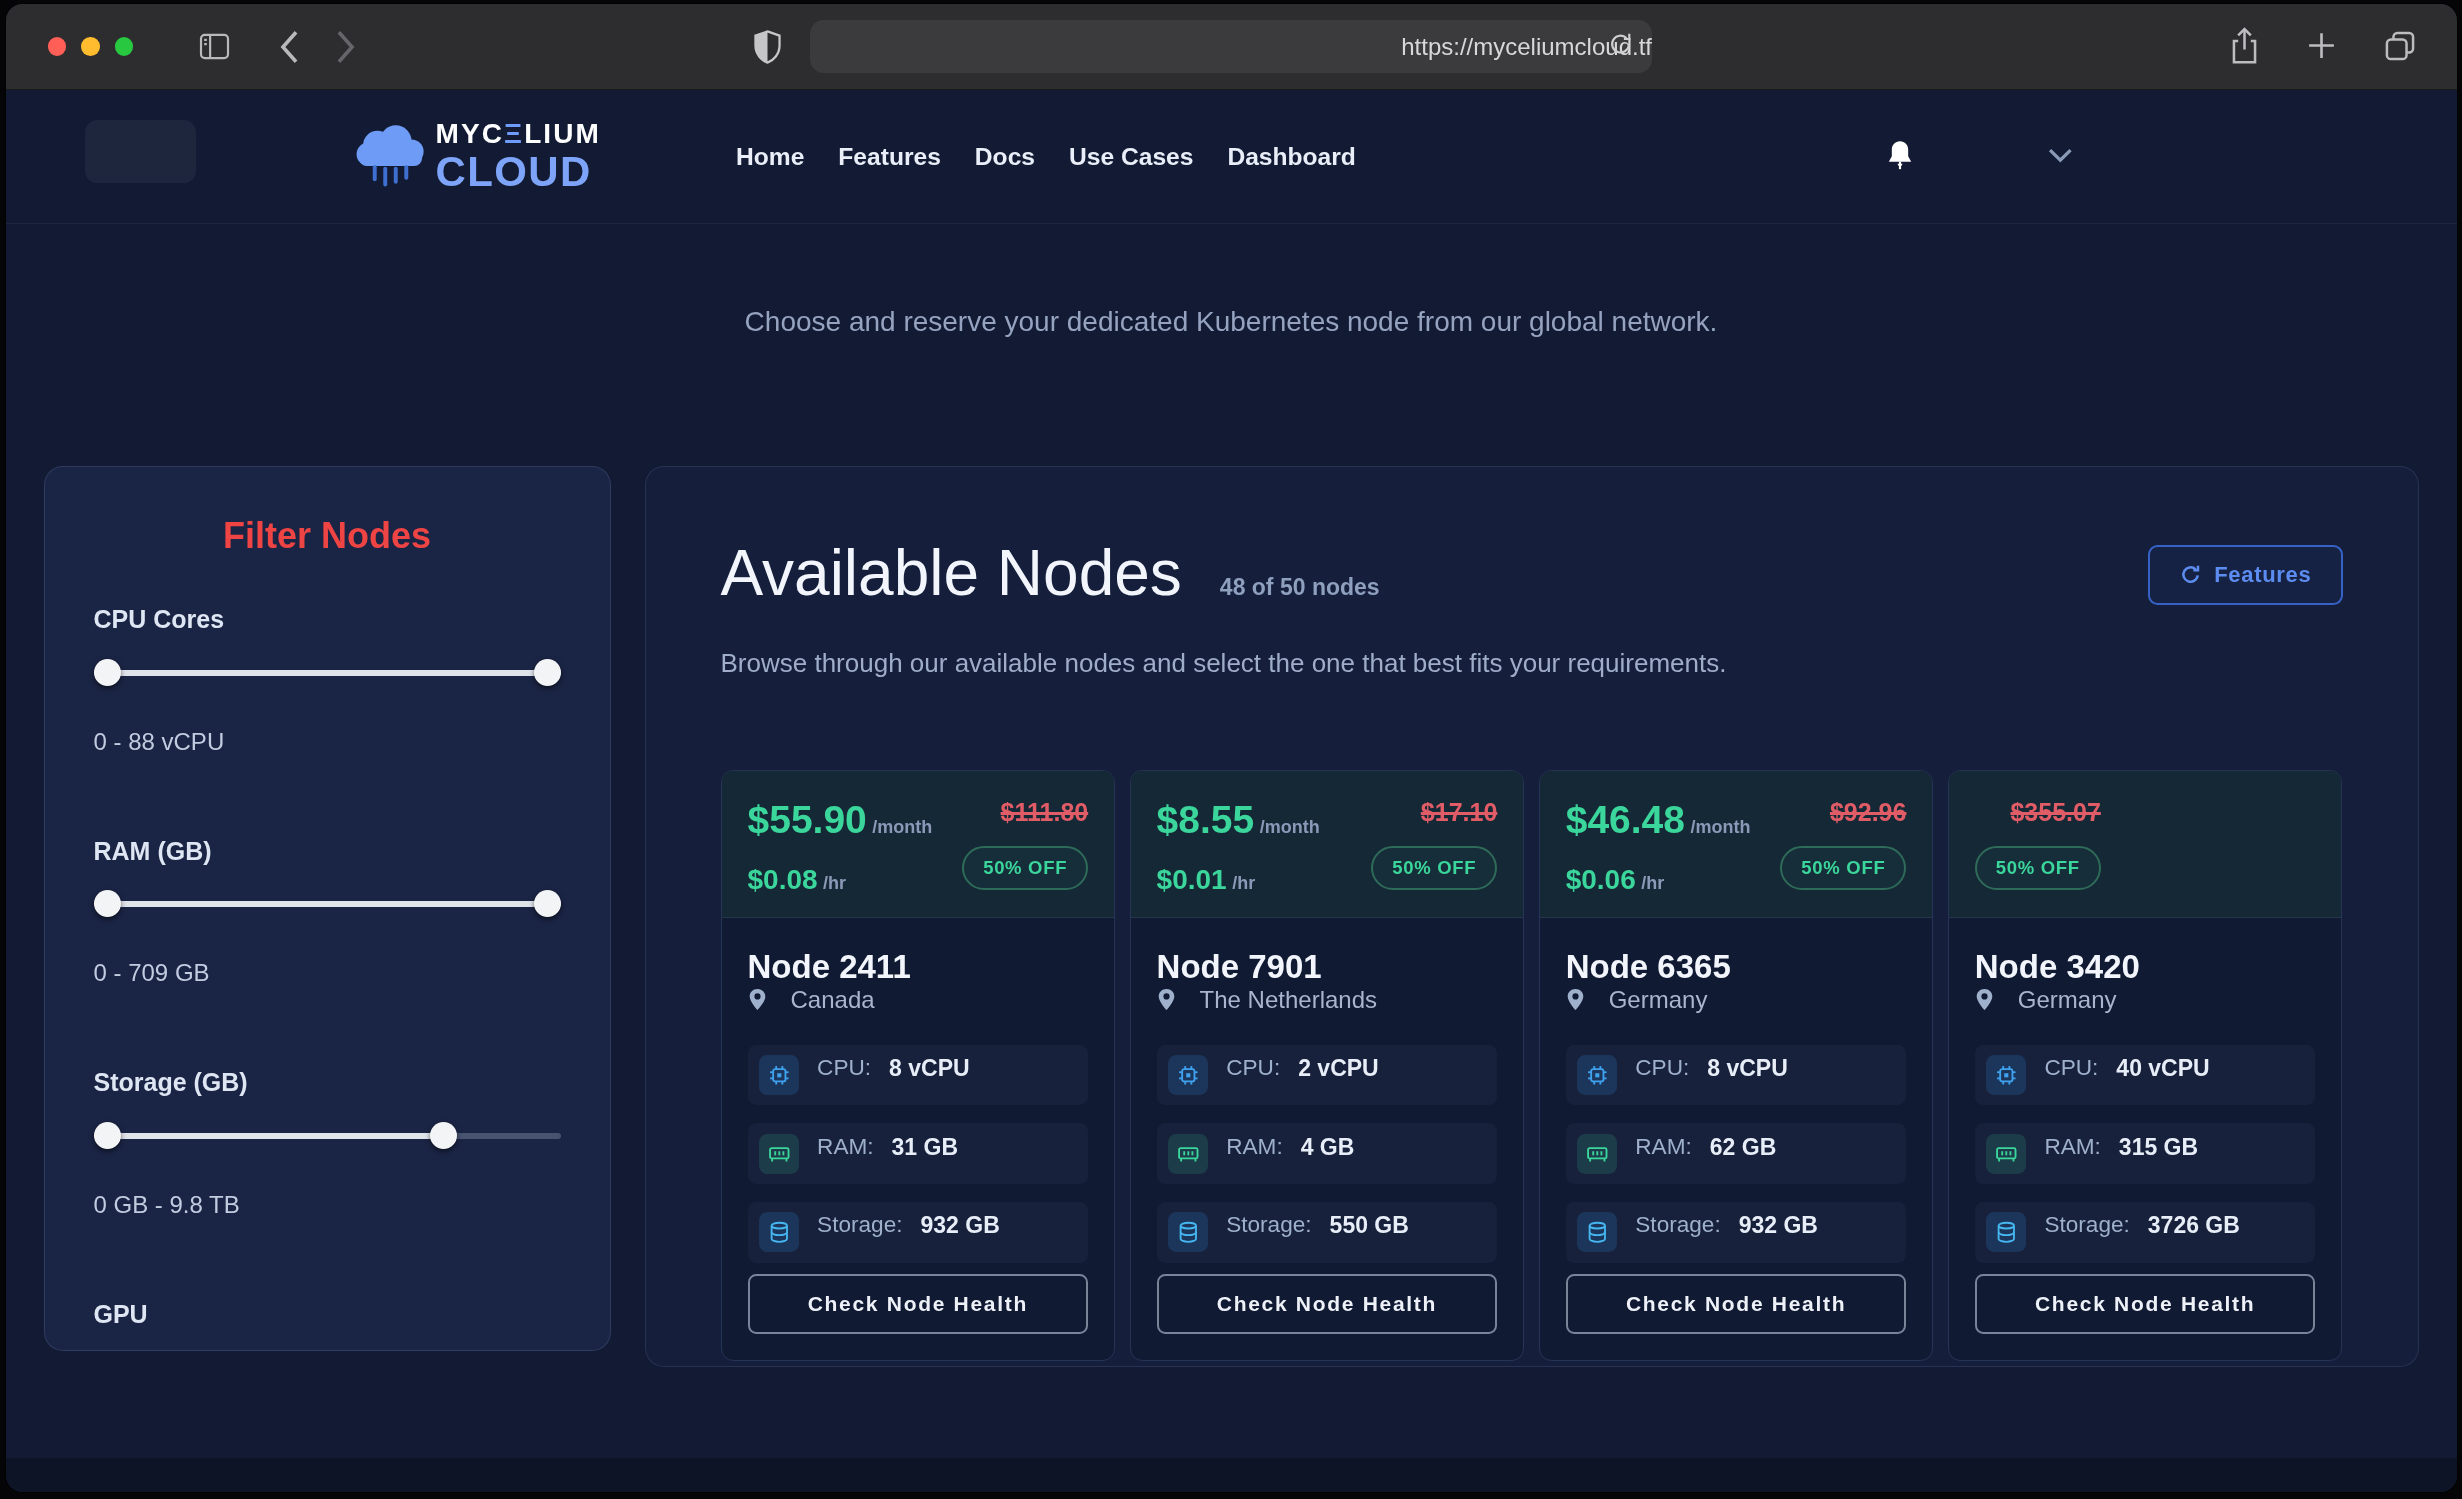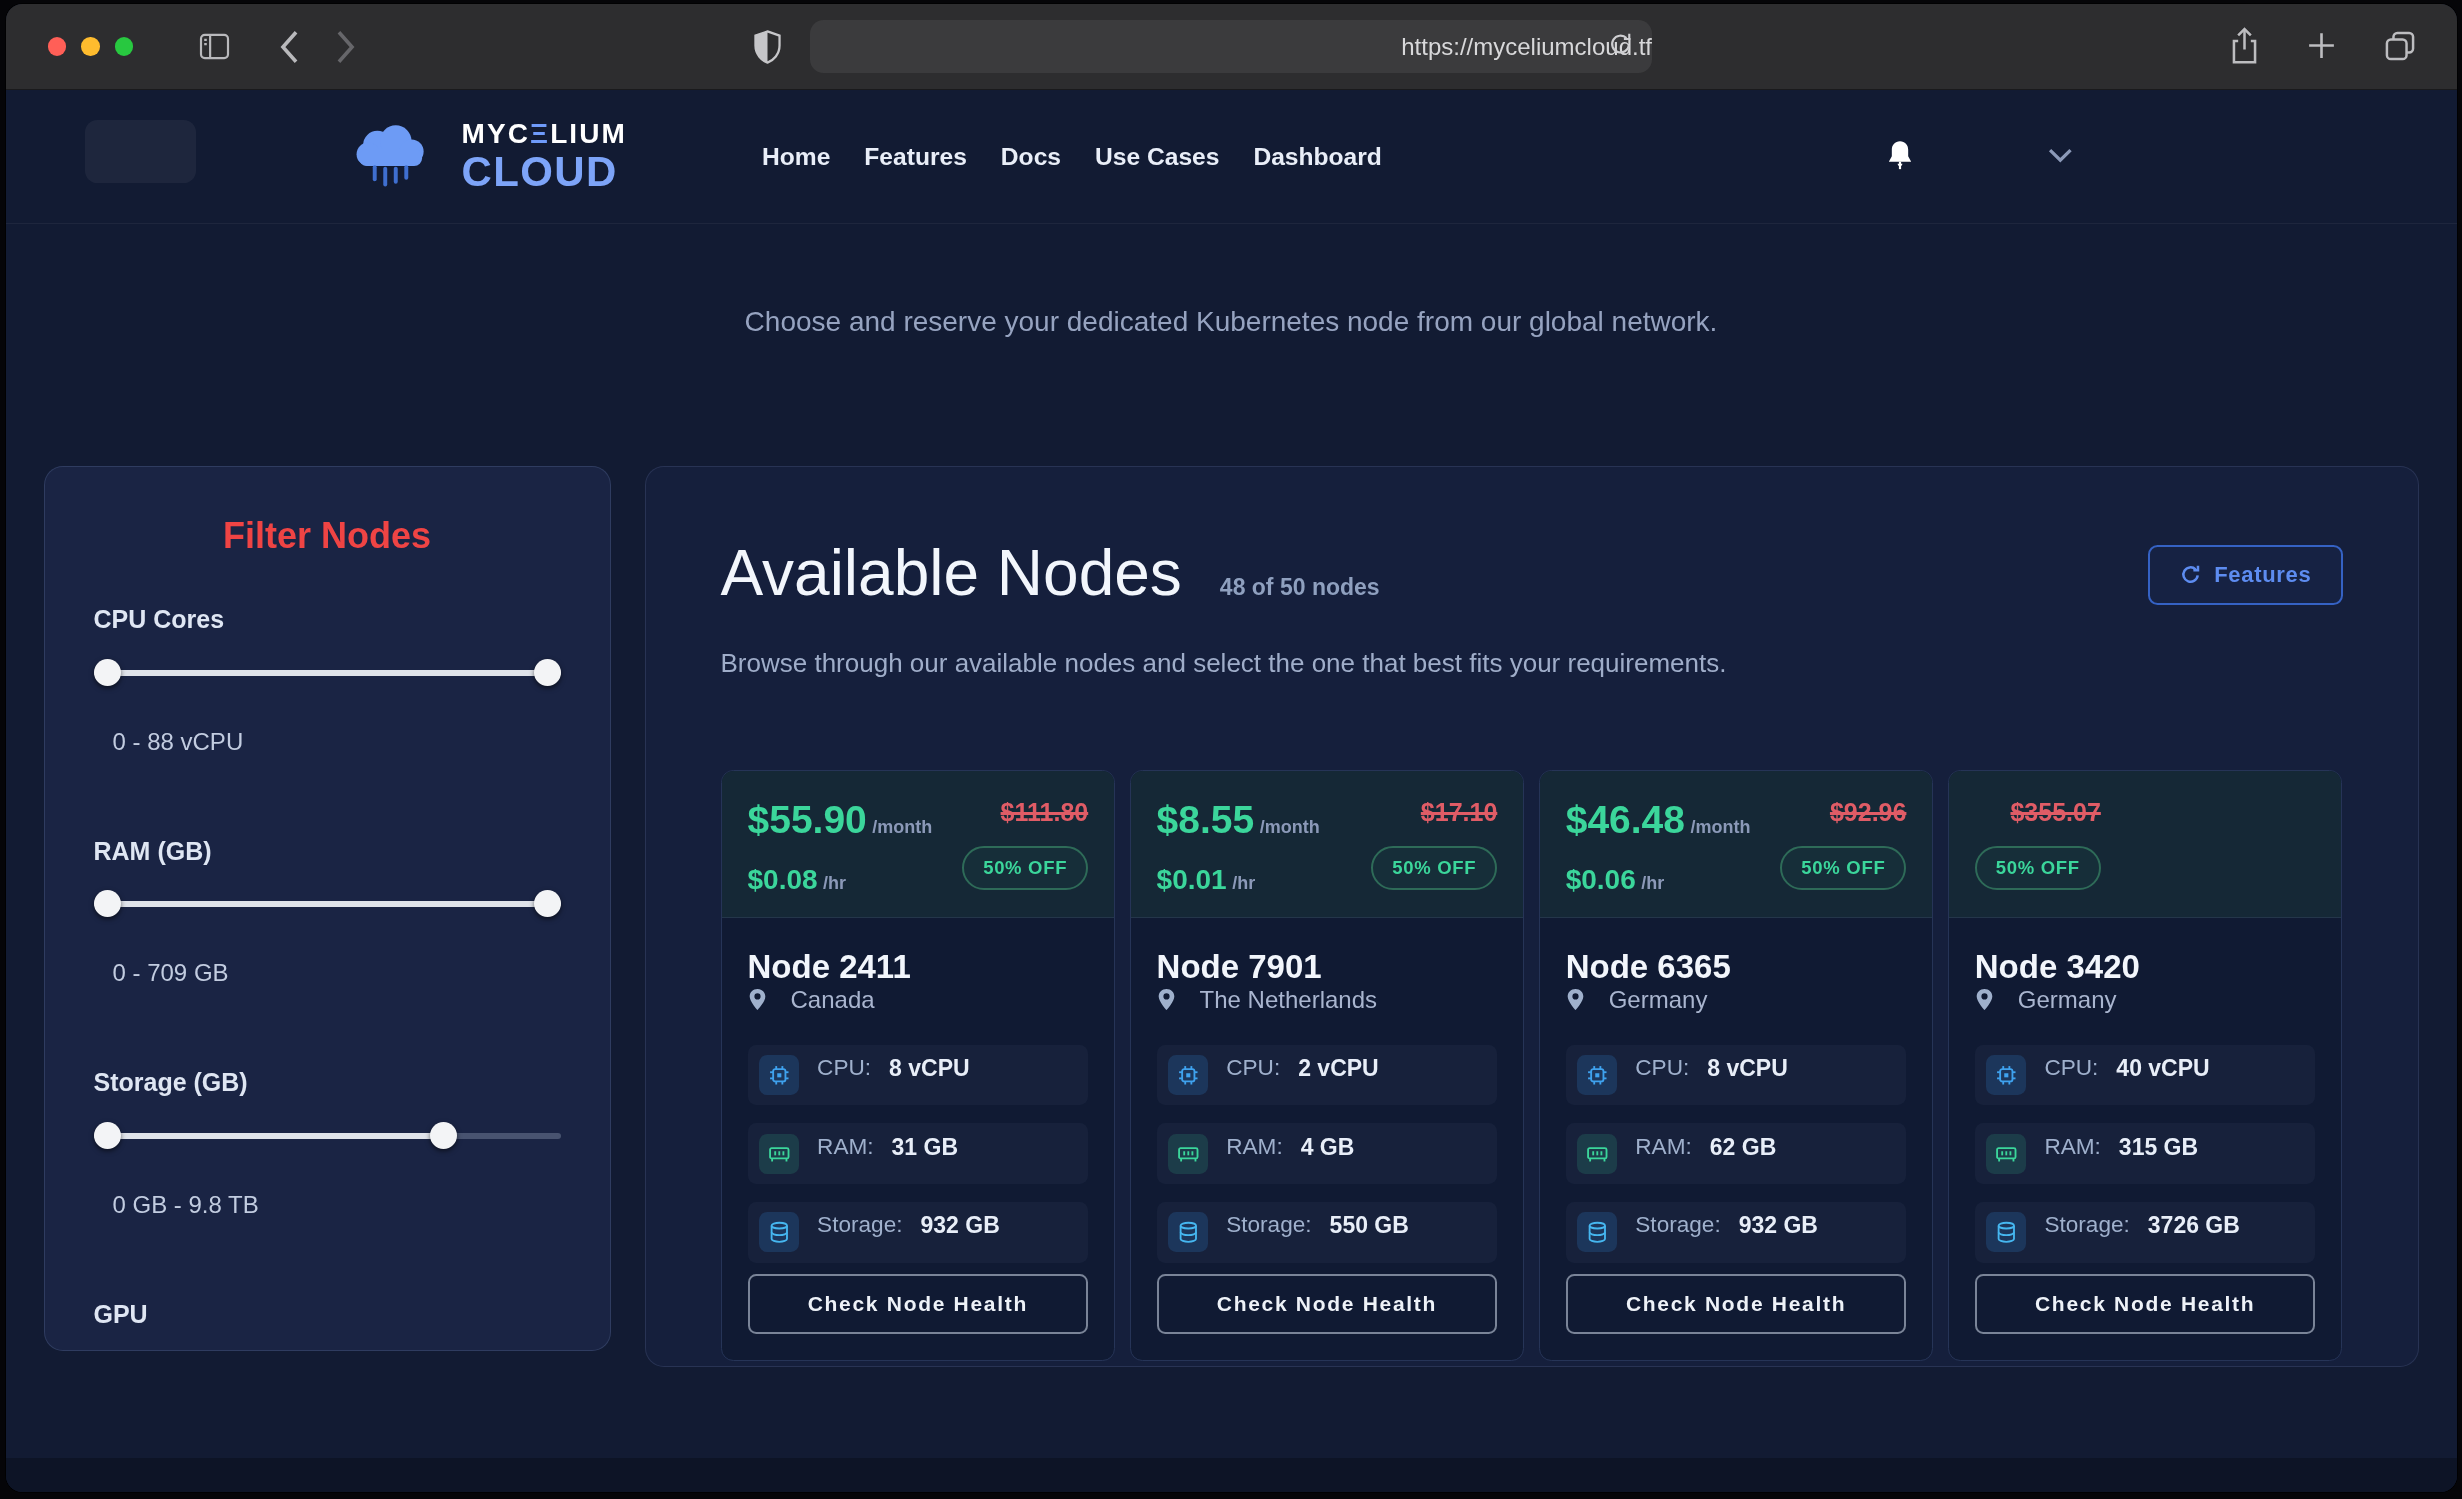--- a/index.html
+++ b/index.html
@@ -20,21 +20,21 @@
   .url-pill{position:absolute;left:50%;transform:translateX(-50%);width:842px;height:53px;border-radius:13.7px;background:#3b3b3d;display:flex;align-items:center;justify-content:flex-end;color:#d8d8da;font-size:24px;}
   .reload-ic{position:absolute;right:18px;top:50%;transform:translateY(-50%);color:#cfcfd2;}
   .chrome-right{position:absolute;right:40px;display:flex;align-items:center;gap:45px;color:#bdbdc0;}
 
   
   .site{height:1368px;background:#121b33;overflow:hidden;position:relative;}
   .bottom-strip{height:38px;background:#0d1426;}
   .navbar{height:134px;position:relative;border-bottom:1.4px solid rgba(255,255,255,0.05);}
   .skeleton-pill{position:absolute;left:79px;top:30px;width:111px;height:63px;border-radius:12.3px;background:rgba(255,255,255,0.05);}
   .nav-inner{width:1763px;height:100%;margin:0 auto;display:flex;align-items:center;}
-  .logo{display:flex;align-items:center;gap:31px;}
+  .logo{display:flex;align-items:center;gap:5px;}
   .brand{display:flex;flex-direction:column;line-height:1;}
   .brand-top{font-size:28px;font-weight:800;color:#ffffff;letter-spacing:2.1px;}
   .brand-top .e{color:#6f9bfa;}
   .brand-bottom{font-size:42px;font-weight:800;color:#7da4f8;letter-spacing:1.4px;margin-top:2.7px;}
   .nav-links{display:flex;gap:34px;margin-left:135px;}
   .nav-link{font-size:24.6px;font-weight:600;color:#e9eef8;cursor:pointer;}
   .nav-right{margin-left:auto;display:flex;align-items:center;gap:133px;padding-right:40px;}
   .bell{color:#ffffff;}
   .chev-down{color:#8b99b8;}
 
@@ -47,21 +47,21 @@
   .content{display:flex;align-items:flex-start;gap:34px;margin-top:128px;padding:0 38px;}
 
   .filter-panel{width:567px;height:885px;flex:none;background:#1a2444;border:1.4px solid rgba(125,145,195,0.22);border-radius:19px;padding:48px 49px 0;overflow:hidden;}
   .filter-title{font-size:36px;font-weight:700;color:#ef4444;text-align:center;margin:0 0 48px;}
   .fgroup{margin-bottom:81px;}
   .flabel{font-size:25px;font-weight:600;color:#dfe6f3;}
   .slider{position:relative;height:27px;margin-top:24.6px;}
   .track{position:absolute;top:11px;left:0;height:6.2px;border-radius:3.4px;background:#dfe3ea;}
   .track.dim{background:rgba(148,160,185,0.38);}
   .handle{position:absolute;top:0;width:27px;height:27px;border-radius:50%;background:#f3f4f6;box-shadow:0 2.1px 5.5px rgba(0,0,0,0.55);}
-  .frange{font-size:24px;color:#c2cce0;margin-top:42px;margin-left:19px;}
+  .frange{font-size:24px;color:#c2cce0;margin-top:42px;}
 
   .main-panel{flex:1;height:901px;background:#151f3c;border:1.4px solid rgba(125,145,195,0.18);border-radius:19px;padding:68px 75px 0;overflow:hidden;}
   .panel-head{display:flex;align-items:flex-start;}
   .ph-title-wrap{display:flex;align-items:baseline;gap:38px;}
   .panel-title{font-size:64px;font-weight:500;color:#f2f6fc;margin:0;line-height:1.2;}
   .node-count{font-size:23px;color:#8fa0bf;font-weight:600;}
   .refresh-btn{margin-left:auto;margin-top:9.6px;display:flex;align-items:center;gap:12.3px;padding:15px 29px;border:2.7px solid #3562c4;border-radius:9.6px;color:#5d8cf0;font-size:22px;font-weight:700;background:rgba(40,70,140,0.10);cursor:pointer;letter-spacing:0.7px;}
   .panel-sub{margin:36px 0 0;font-size:26px;color:#9fadc9;}
 
   .cards{display:flex;gap:14.4px;margin-top:91px;}

